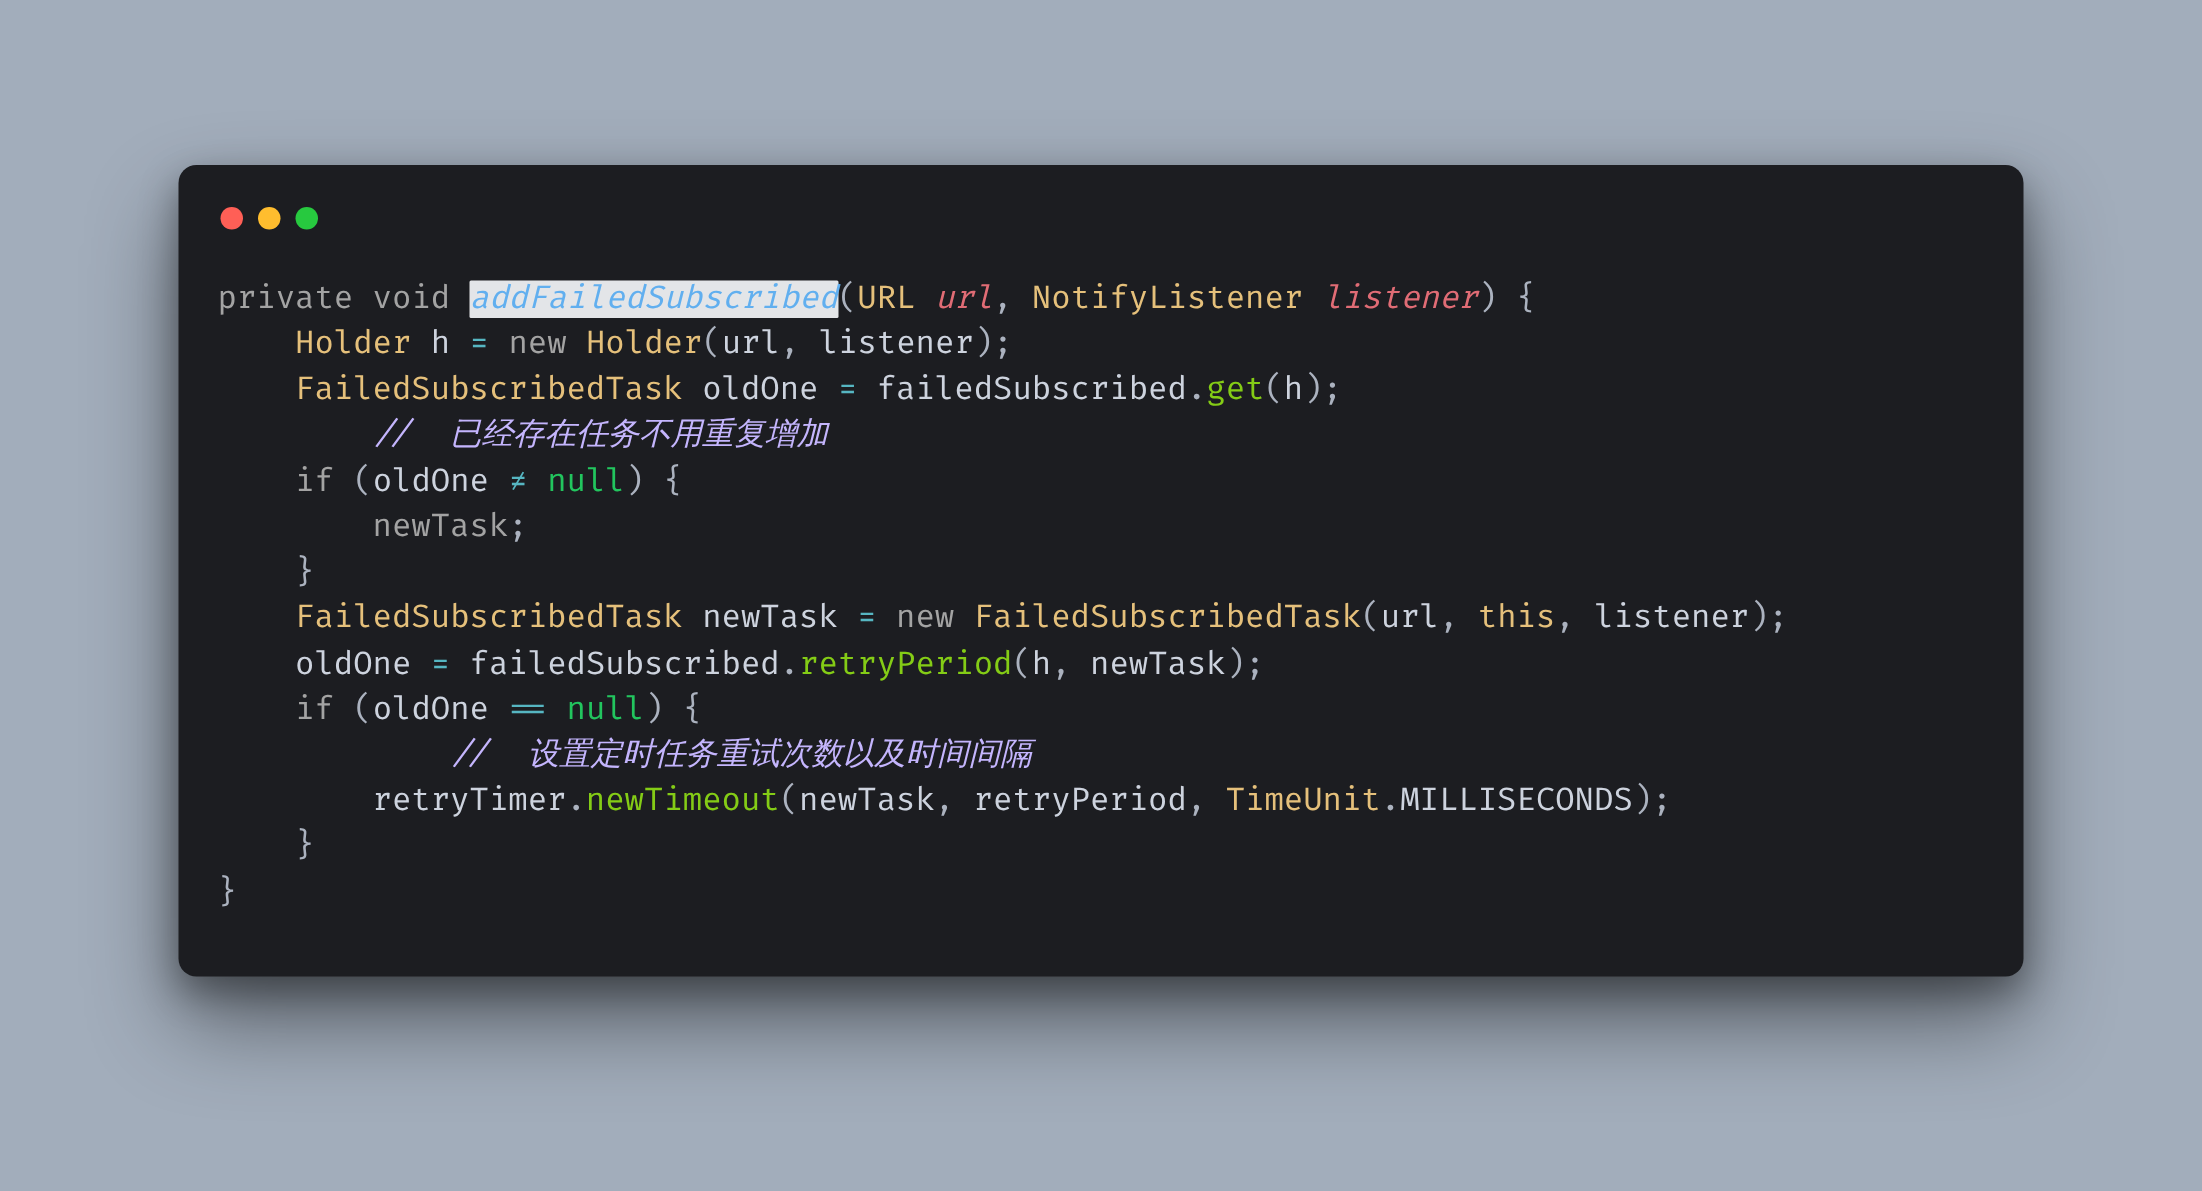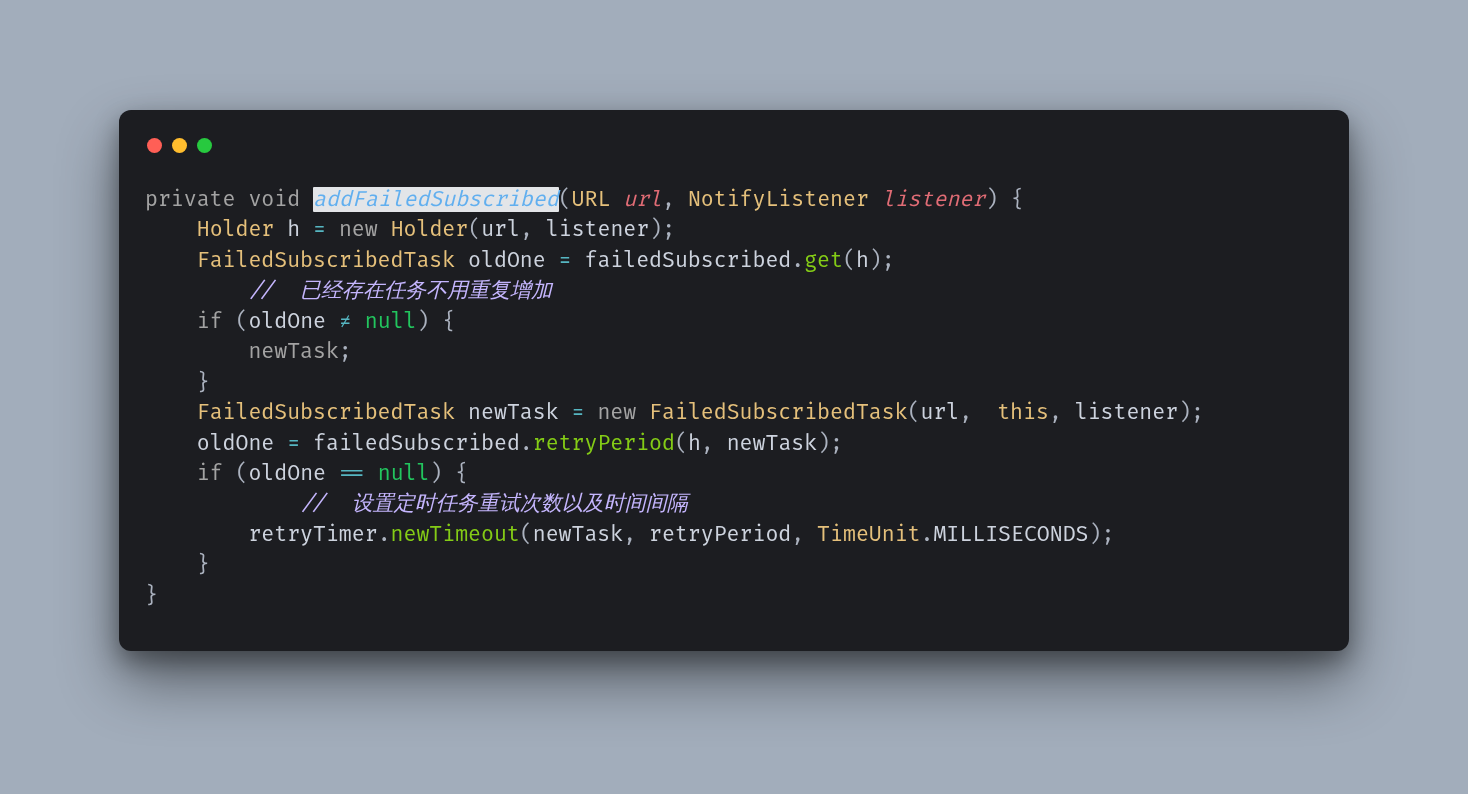--- a/index.html
+++ b/index.html
@@ -41,21 +41,21 @@
   .tok-keyword   { color: #a3a3a3; }
   .tok-type      { color: #e5c07b; }
   .tok-func      { color: #84cc16; }
   .tok-func-hl   { color: #61afef; background: #e3e5e8; border-radius:1px;font-style:italic; }
   .tok-var       { color: #cdd3de; }
   .tok-param     { color: #e06c75; font-style: italic; }
   .tok-punct     { color: #abb2bf; }
   .tok-op        { color: #56b6c2; }
   .tok-dot       { color: #abb2bf; }
   .tok-null      { color: #22c55e; }
-  .tok-this      { color: #e5c07b; margin-left: 12px; }
+  .tok-this      { color: #e5c07b; }
   .tok-comment   { color: #c4b5fd; font-style: italic; }
 </style>
 </head>
 <body>
 
 <div class="window">
   <div class="titlebar">
     <div class="dot red"></div>
     <div class="dot yellow"></div>
     <div class="dot green"></div>

